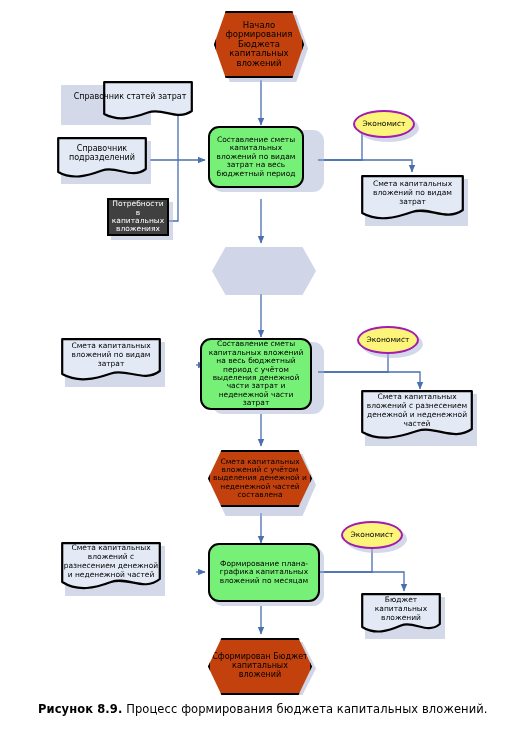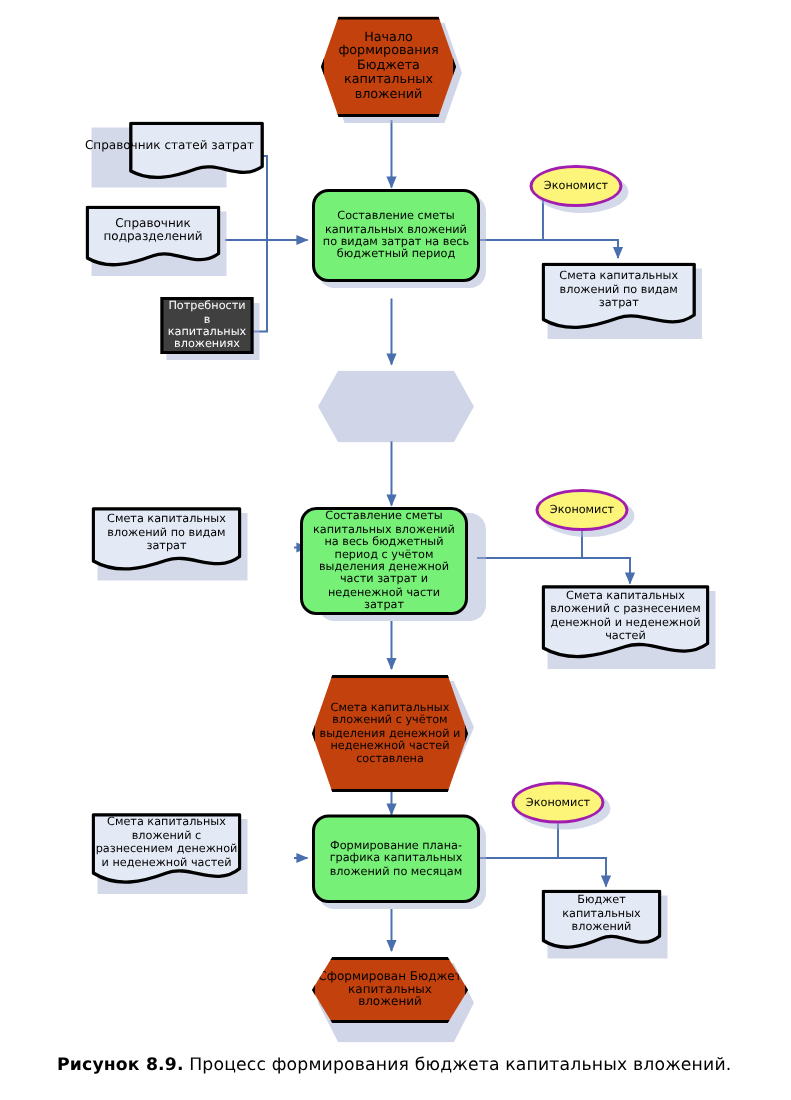--- a/index.html
+++ b/index.html
@@ -93,21 +93,21 @@
       <path d="M261,606 L261,634" marker-end="url(#ah)"></path>
     </g>
   </svg>
 
   <div class="hexshadow" style="left:218px;top:15px;width:90px;height:67px;"></div>
   <div class="node hex" style="left:214px;top:11px;width:90px;height:67px;font-size:8.5px;">
     <span class="txt">Начало формирования Бюджета капитальных вложений</span>
   </div>
 
   <div class="docshadow" style="left:61px;top:85px;width:90px;height:40px;"></div>
-  <div class="docwrap" style="left:42px;top:81px;width:98px;height:40px;padding-left:44px;">
+  <div class="docwrap" style="left:59px;top:81px;width:98px;height:40px;padding-left:44px;">
     <svg width="90" height="40" viewBox="0 0 90 40">
       <path d="M1.2,1.2 H88.8 V30 C74,40.5 60,26 45,31.5 C30,37 15,40.5 1.2,33 Z" fill="#e3e9f5" stroke="#000" stroke-width="2.2" stroke-linejoin="round"></path>
     </svg>
     <div class="label" style="height:30px;font-size:8px;">
       <span class="txt">Справочник статей затрат</span>
     </div>
   </div>
 
   <div class="docshadow" style="left:61px;top:141px;width:90px;height:43px;"></div>
   <div class="docwrap" style="left:57px;top:137px;width:90px;height:43px;">
@@ -118,21 +118,21 @@
       <span class="txt">Справочник подразделений</span>
     </div>
   </div>
 
   <div class="blueshadow" style="left:111px;top:202px;width:62px;height:38px;"></div>
   <div class="node bluebox" style="left:107px;top:198px;width:62px;height:38px;font-size:7.5px;">
     <span class="txt">Потребности в капитальных вложениях</span>
   </div>
 
   <div class="procshadow" style="left:212px;top:130px;width:112px;height:62px;"></div>
-  <div class="node proc" style="left:208px;top:126px;width:112px;height:62px;font-size:7.5px;padding:0 4px;">
+  <div class="node proc" style="left:208px;top:126px;width:96px;height:62px;font-size:7.5px;padding:0 4px;">
     <span class="txt">Составление сметы капитальных вложений по видам затрат на весь бюджетный период</span>
   </div>
 
   <div class="roleshadow" style="left:357px;top:114px;width:62px;height:28px;"></div>
   <div class="node role" style="left:353px;top:110px;width:62px;height:28px;font-size:7.5px;">
     <span class="txt">Экономист</span>
   </div>
 
   <div class="docshadow" style="left:365px;top:179px;width:103px;height:47px;"></div>
   <div class="docwrap" style="left:361px;top:175px;width:103px;height:47px;">
@@ -170,21 +170,21 @@
   <div class="docwrap" style="left:361px;top:390px;width:112px;height:52px;">
     <svg width="112" height="52" viewBox="0 0 112 52">
       <path d="M1.2,1.2 H110.8 V39 C93,52 74,35 56,41 C38,47 19,52 1.2,42 Z" fill="#e3e9f5" stroke="#000" stroke-width="2.2" stroke-linejoin="round"></path>
     </svg>
     <div class="label" style="height:39px;font-size:7.5px;">
       <span class="txt">Смета капитальных вложений с разнесением денежной и неденежной частей</span>
     </div>
   </div>
 
   <div class="hexshadow" style="left:212px;top:454px;width:104px;height:62px;"></div>
-  <div class="node hex" style="left:208px;top:450px;width:104px;height:78px;font-size:7.5px;">
+  <div class="node hex" style="left:208px;top:450px;width:104px;height:57px;font-size:7.5px;">
     <span class="txt">Смета капитальных вложений с учётом выделения денежной и неденежной частей составлена</span>
   </div>
 
   <div class="docshadow" style="left:65px;top:546px;width:100px;height:50px;"></div>
   <div class="docwrap" style="left:61px;top:542px;width:100px;height:50px;">
     <svg width="100" height="50" viewBox="0 0 100 50">
       <path d="M1.2,1.2 H98.8 V37 C83,50 66,34 50,40 C34,46 17,50 1.2,40 Z" fill="#e3e9f5" stroke="#000" stroke-width="2.2" stroke-linejoin="round"></path>
     </svg>
     <div class="label" style="height:37px;font-size:7.5px;">
       <span class="txt">Смета капитальных вложений с разнесением денежной и неденежной частей</span>
@@ -205,21 +205,21 @@
   <div class="docwrap" style="left:361px;top:593px;width:80px;height:42px;">
     <svg width="80" height="42" viewBox="0 0 80 42">
       <path d="M1.2,1.2 H78.8 V31 C66,42 53,27 40,32.5 C27,38 14,42 1.2,34 Z" fill="#e3e9f5" stroke="#000" stroke-width="2.2" stroke-linejoin="round"></path>
     </svg>
     <div class="label" style="height:31px;font-size:7.5px;">
       <span class="txt">Бюджет капитальных вложений</span>
     </div>
   </div>
 
   <div class="hexshadow" style="left:212px;top:642px;width:104px;height:53px;"></div>
-  <div class="node hex" style="left:208px;top:638px;width:104px;height:44px;font-size:8px;">
+  <div class="node hex" style="left:208px;top:638px;width:104px;height:57px;font-size:8px;">
     <span class="txt">Сформирован Бюджет капитальных вложений</span>
   </div>
 
   <div class="caption">
     <b>Рисунок 8.9.</b><span> Процесс формирования бюджета капитальных вложений.</span>
   </div>
 
 </div>
 
 </body></html>

